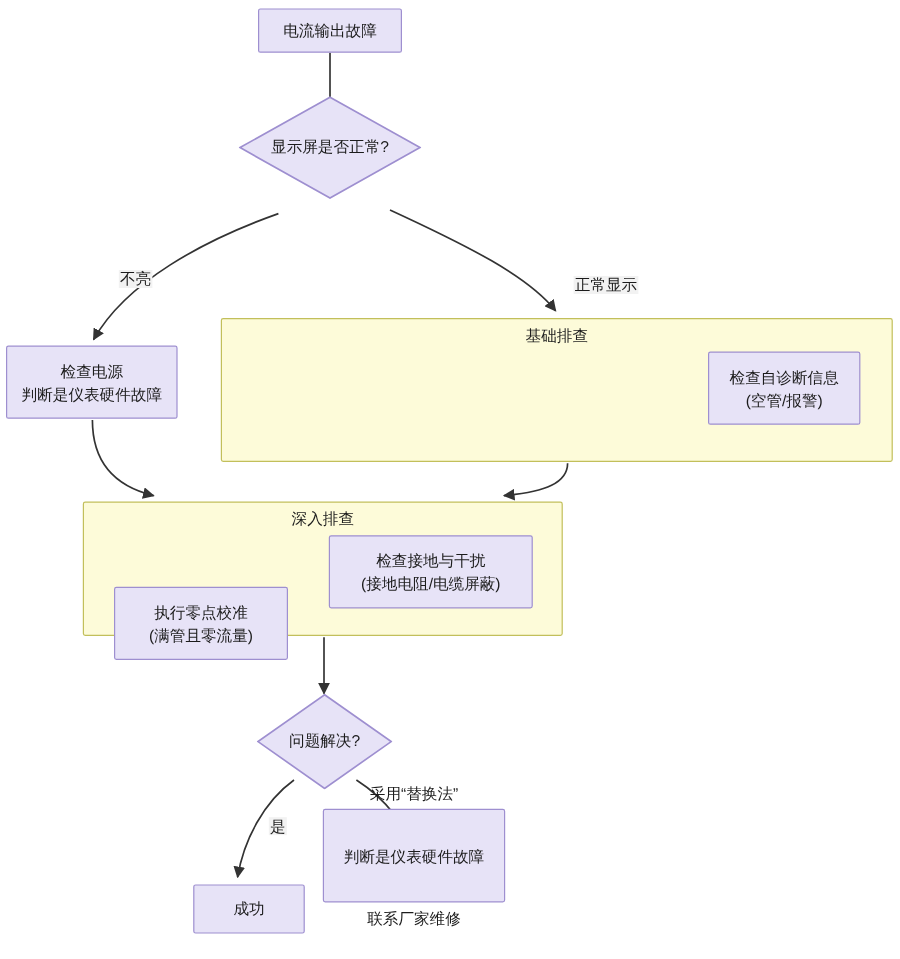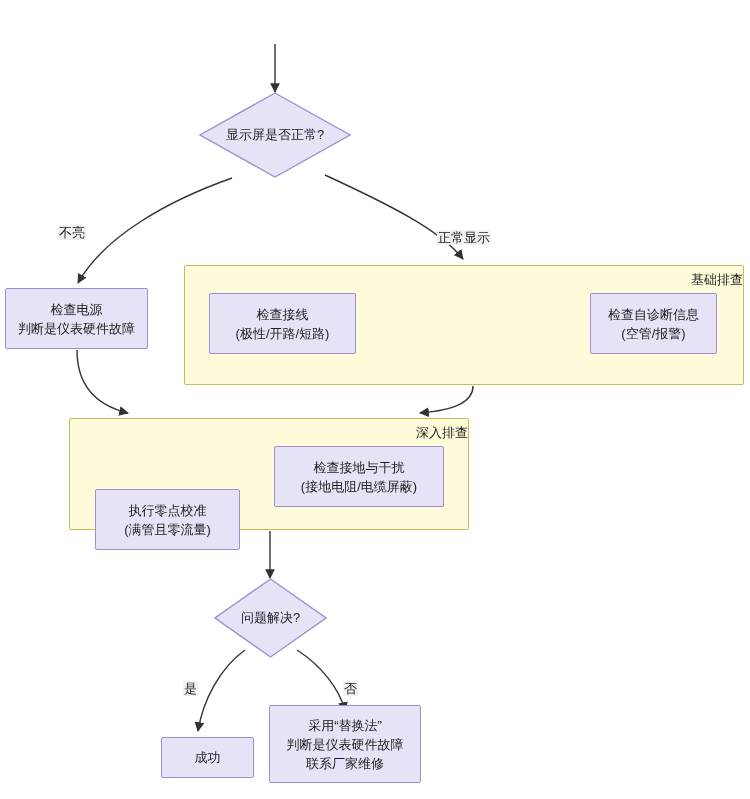--- a/index.html
+++ b/index.html
@@ -47,21 +47,21 @@
     box-sizing: border-box;
     background: #fdfbd9;
     border: 1px solid #c2bf5b;
     border-radius: 2px;
   }
   .cluster-title {
     position: absolute;
     left: 0;
     right: 0;
     top: 6px;
-    text-align: right;
+    text-align: center;
     font-size: 13px;
     line-height: 16px;
     color: #1c1c1c;
     white-space: nowrap;
   }
   .diamond {
     position: absolute;
     box-sizing: border-box;
   }
   .diamond .shape {
@@ -84,20 +84,21 @@
     white-space: nowrap;
   }
   .edge-label {
     position: absolute;
     font-size: 13px;
     line-height: 15px;
     color: #1c1c1c;
     background: #f2f2f2;
     padding: 0 1px;
     white-space: nowrap;
+    margin-left: 41px;
   }
 </style>
 </head>
 <body>
 
 <div id="canvas">
 
   <div class="cluster" style="left:184px; top:265px; width:560px; height:120px;">
     <div class="cluster-title">基础排查</div>
   </div>
@@ -117,42 +118,41 @@
       <path d="M 232,178 C 170,200 105,235 78,283"></path>
       <path d="M 325,175 C 390,205 440,230 463,259"></path>
       <path d="M 77,350 C 77,385 95,405 128,413"></path>
       <path d="M 473,386 C 473,402 455,410 420,413"></path>
       <path d="M 270,531 L 270,578"></path>
       <path d="M 245,650 C 220,668 203,700 198,731"></path>
       <path d="M 297,650 C 322,666 340,690 345,711"></path>
     </g>
   </svg>
 
+  <div class="node" style="left:215px; top:7px; width:120px; height:37px;">
+    <span class="ln">电流输出故障</span>
+  </div>
 
-  <div class="diamond" style="left:199px; top:92px; width:152px; height:86px;">
+  <div class="diamond" style="left:199px; top:80px; width:152px; height:86px;">
     <svg class="shape" viewBox="0 0 152 86" preserveAspectRatio="none">
       <polygon points="76,1 151,43 76,85 1,43" fill="#e7e3f7" stroke="#9e8fd0" stroke-width="1.4"></polygon>
     </svg>
     <div class="dlabel">显示屏是否正常?</div>
   </div>
 
   <div class="edge-label" style="left:58px; top:225px;">不亮</div>
   <div class="edge-label" style="left:437px; top:230px;">正常显示</div>
   <div class="edge-label" style="left:183px; top:681px;">是</div>
   <div class="edge-label" style="left:343px; top:681px;">否</div>
 
   <div class="node" style="left:5px; top:288px; width:143px; height:61px;">
     <span class="ln">检查电源</span>
     <span class="ln">判断是仪表硬件故障</span>
   </div>
 
-  <div class="node" style="left:209px; top:293px; width:147px; height:61px;">
-    <span class="ln">检查接线</span>
-    <span class="ln">(极性/开路/短路)</span>
-  </div>
 
 
   <div class="node" style="left:590px; top:293px; width:127px; height:61px;">
     <span class="ln">检查自诊断信息</span>
     <span class="ln">(空管/报警)</span>
   </div>
 
   <div class="node" style="left:95px; top:446px; width:145px; height:61px;margin-top:43px;">
     <span class="ln">执行零点校准</span>
     <span class="ln">(满管且零流量)</span>
@@ -167,19 +167,19 @@
     <svg class="shape" viewBox="0 0 113 80" preserveAspectRatio="none">
       <polygon points="56.5,1 112,40 56.5,79 1,40" fill="#e7e3f7" stroke="#9e8fd0" stroke-width="1.4"></polygon>
     </svg>
     <div class="dlabel">问题解决?</div>
   </div>
 
   <div class="node" style="left:161px; top:737px; width:93px; height:41px;">
     <span class="ln">成功</span>
   </div>
 
-  <div class="node" style="left:269px; top:705px; width:152px; height:78px;">
+  <div class="node" style="left:269px; top:674px; width:152px; height:78px;gap:33px;">
     <span class="ln">采用“替换法”</span>
     <span class="ln">判断是仪表硬件故障</span>
     <span class="ln">联系厂家维修</span>
   </div>
 
 </div>
 
 </body></html>

